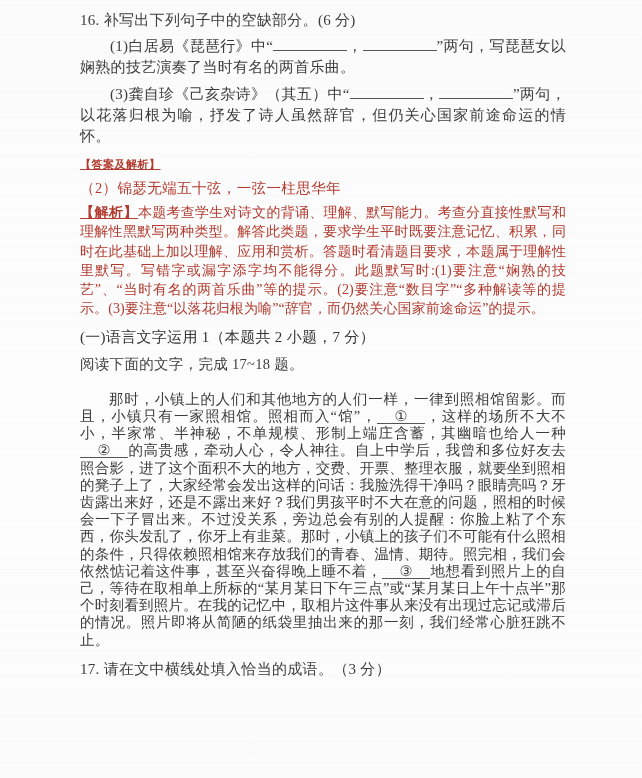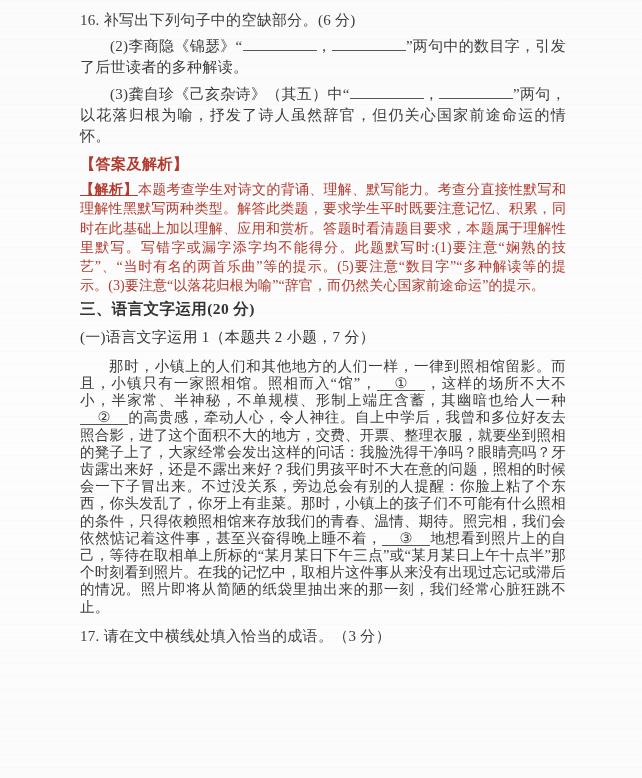--- a/index.html
+++ b/index.html
@@ -14,52 +14,53 @@
     background:
       repeating-linear-gradient(180deg, rgba(0,0,0,0.012) 0 1px, rgba(0,0,0,0) 1px 13px),
       linear-gradient(180deg,#fbfbfb 0%,#fdfdfd 60%,#fbfbfb 100%);
   }
   .content{position:absolute;left:80px;top:10px;width:486px;}
   p{margin:0;}
   .q16-header{font-size:15px;line-height:20px;letter-spacing:.3px;}
   .q16-item{margin-top:6px;font-size:15px;line-height:21px;text-indent:2em;text-align:justify;letter-spacing:.3px;}
   .blank-long{display:inline-block;width:74px;height:12px;border-bottom:1px solid #555;text-indent:0;}
   .red{color:#b23a2e;}
-  .ans-header{margin-top:9px;font-weight:bold;font-size:15px;line-height:17px;letter-spacing:.5px;}
+  .ans-header{margin-top:9px;font-weight:bold;font-size:11px;line-height:17px;letter-spacing:.5px;text-decoration:underline;}
   .ans-line{margin-top:7px;font-size:14.5px;line-height:16px;letter-spacing:.4px;}
   .analysis{margin-top:7px;font-size:14px;line-height:19.3px;text-align:justify;letter-spacing:.1px;}
   .analysis b{letter-spacing:.3px;text-decoration:underline;}
   .section-title{margin-top:3px;font-weight:bold;font-size:15.5px;line-height:20px;color:#333;letter-spacing:.4px;}
   .subsection-title{margin-top:8px;font-weight:normal;font-size:15px;line-height:20px;color:#333;letter-spacing:.3px;}
   .lead-in{margin-top:8px;font-size:14.5px;line-height:19px;letter-spacing:.3px;}
-  .passage{margin-top:11px;font-size:14.5px;line-height:17.2px;text-indent:2em;text-align:justify;letter-spacing:.2px;}
+  .passage{margin-top:17px;font-size:14.5px;line-height:17.2px;text-indent:2em;text-align:justify;letter-spacing:.2px;}
   .blank-num{display:inline-block;min-width:48px;text-align:center;border-bottom:1px solid #555;text-indent:0;line-height:14px;}
   .q17{margin-top:10px;font-size:15px;line-height:20px;letter-spacing:.3px;}
 </style>
 </head>
 <body>
 
 <div class="page">
   <div class="content">
 
     <p class="q16-header">16. 补写出下列句子中的空缺部分。(6 分)</p>
 
+    <p class="q16-item"><span>(1)白居易《琵琶行》中“</span><span class="blank-long"></span><span>，</span><span class="blank-long"></span><span>”两句，写琵琶女以娴熟的技艺演奏了当时有名的两首乐曲。</span></p>
 
-    <p class="q16-item"><span>(2)李商隐《锦瑟》“</span><span class="blank-long"></span><span>，</span><span class="blank-long"></span><span>”两句中的数目字，引发了后世读者的多种解读。</span></p>
 
     <p class="q16-item"><span>(3)龚自珍《己亥杂诗》（其五）中“</span><span class="blank-long"></span><span>，</span><span class="blank-long"></span><span>”两句，以花落归根为喻，抒发了诗人虽然辞官，但仍关心国家前途命运的情怀。</span></p>
 
     <p class="ans-header red">【答案及解析】</p>
 
+    <p class="ans-line red">（2）锦瑟无端五十弦，一弦一柱思华年</p>
 
-    <p class="analysis red"><b>【解析】</b><span>本题考查学生对诗文的背诵、理解、默写能力。考查分直接性默写和理解性黑默写两种类型。解答此类题，要求学生平时既要注意记忆、积累，同时在此基础上加以理解、应用和赏析。答题时看清题目要求，本题属于理解性里默写。写错字或漏字添字均不能得分。此题默写时:(1)要注意“娴熟的技艺”、“当时有名的两首乐曲”等的提示。(5)要注意“数目字”“多种解读等的提示。(3)要注意“以落花归根为喻”“辞官，而仍然关心国家前途命运”的提示。</span></p>
+    <p class="analysis red"><b>【解析】</b><span>本题考查学生对诗文的背诵、理解、默写能力。考查分直接性默写和理解性黑默写两种类型。解答此类题，要求学生平时既要注意记忆、积累，同时在此基础上加以理解、应用和赏析。答题时看清题目要求，本题属于理解性里默写。写错字或漏字添字均不能得分。此题默写时:(1)要注意“娴熟的技艺”、“当时有名的两首乐曲”等的提示。(2)要注意“数目字”“多种解读等的提示。(3)要注意“以落花归根为喻”“辞官，而仍然关心国家前途命运”的提示。</span></p>
 
-    <p class="section-title">三、语言文字运用(20 分)</p>
 
     <p class="subsection-title">(一)语言文字运用 1（本题共 2 小题，7 分）</p>
 
+    <p class="lead-in">阅读下面的文字，完成 17~18 题。</p>
 
     <p class="passage"><span>那时，小镇上的人们和其他地方的人们一样，一律到照相馆留影。而且，小镇只有一家照相馆。照相而入“馆”，</span><span class="blank-num">①</span><span>，这样的场所不大不小，半家常、半神秘，不单规模、形制上端庄含蓄，其幽暗也给人一种</span><span class="blank-num">②</span><span>的高贵感，牵动人心，令人神往。自上中学后，我曾和多位好友去照合影，进了这个面积不大的地方，交费、开票、整理衣服，就要坐到照相的凳子上了，大家经常会发出这样的问话：我脸洗得干净吗？眼睛亮吗？牙齿露出来好，还是不露出来好？我们男孩平时不大在意的问题，照相的时候会一下子冒出来。不过没关系，旁边总会有别的人提醒：你脸上粘了个东西，你头发乱了，你牙上有韭菜。那时，小镇上的孩子们不可能有什么照相的条件，只得依赖照相馆来存放我们的青春、温情、期待。照完相，我们会依然惦记着这件事，甚至兴奋得晚上睡不着，</span><span class="blank-num">③</span><span>地想看到照片上的自己，等待在取相单上所标的“某月某日下午三点”或“某月某日上午十点半”那个时刻看到照片。在我的记忆中，取相片这件事从来没有出现过忘记或滞后的情况。照片即将从简陋的纸袋里抽出来的那一刻，我们经常心脏狂跳不止。</span></p>
 
     <p class="q17">17. 请在文中横线处填入恰当的成语。（3 分）</p>
 
   </div>
 </div>
 
 </body></html>

